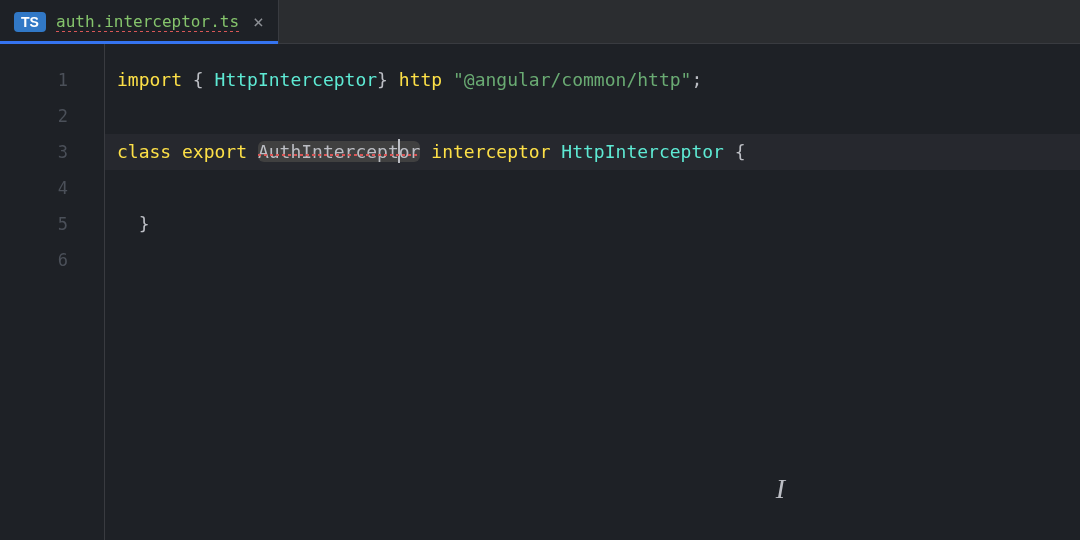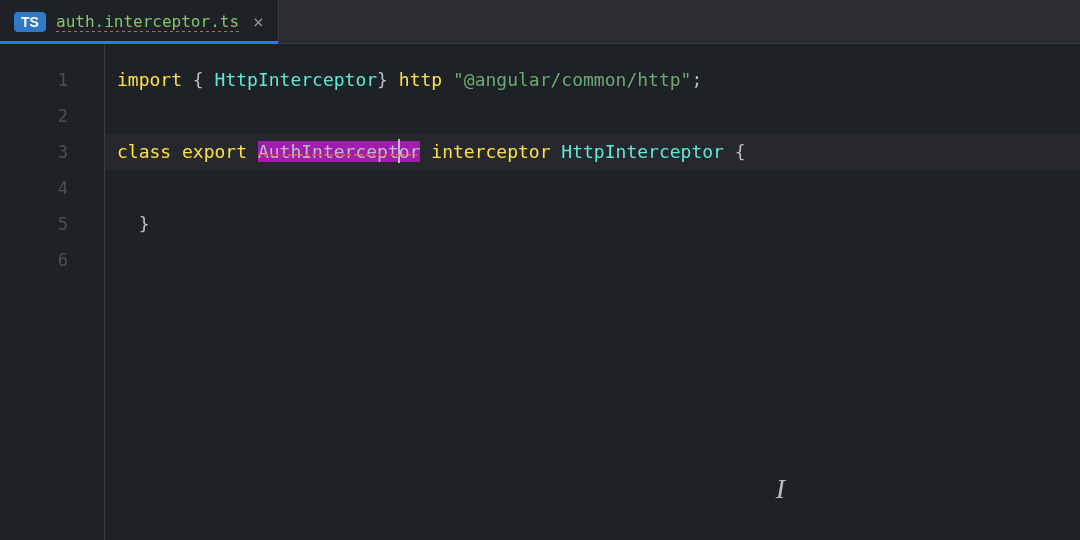--- a/index.html
+++ b/index.html
@@ -149,22 +149,23 @@
       content: '';
       position: absolute;
       bottom: 6px;
       left: 0;
       right: 0;
       height: 2px;
       background-image: repeating-linear-gradient(90deg, #d95757 0px, #d95757 3px, transparent 3px, transparent 6px);
     }
     
     .selection {
-      background: #a21caf;
-      position: relative;
+      background: #404040;
+      position: relative;
+      border-radius: 6px;
     }
     
     .cursor {
       display: inline-block;
       width: 2px;
       height: 24px;
       background: #bcbec4;
       vertical-align: middle;
       position: relative;
       top: -2px;

